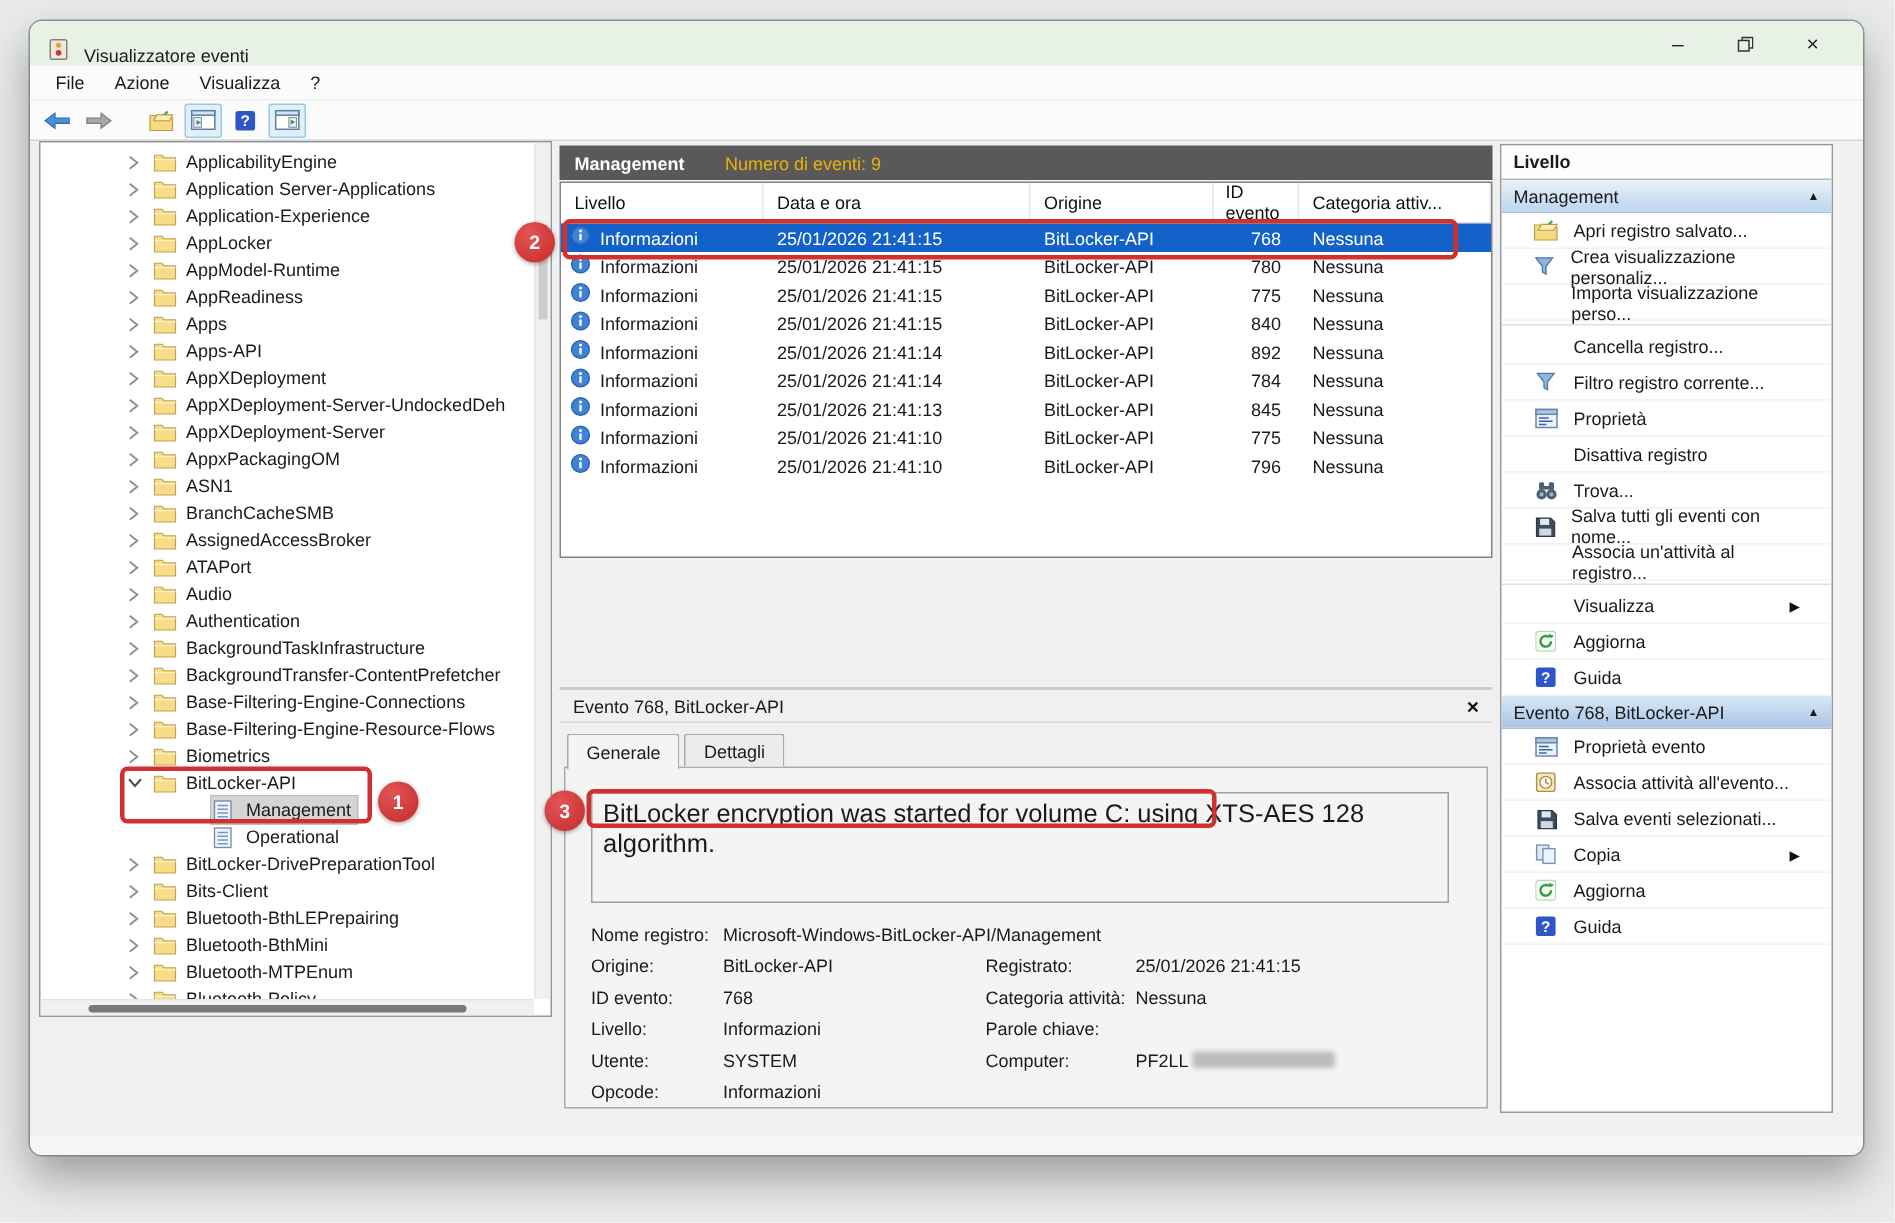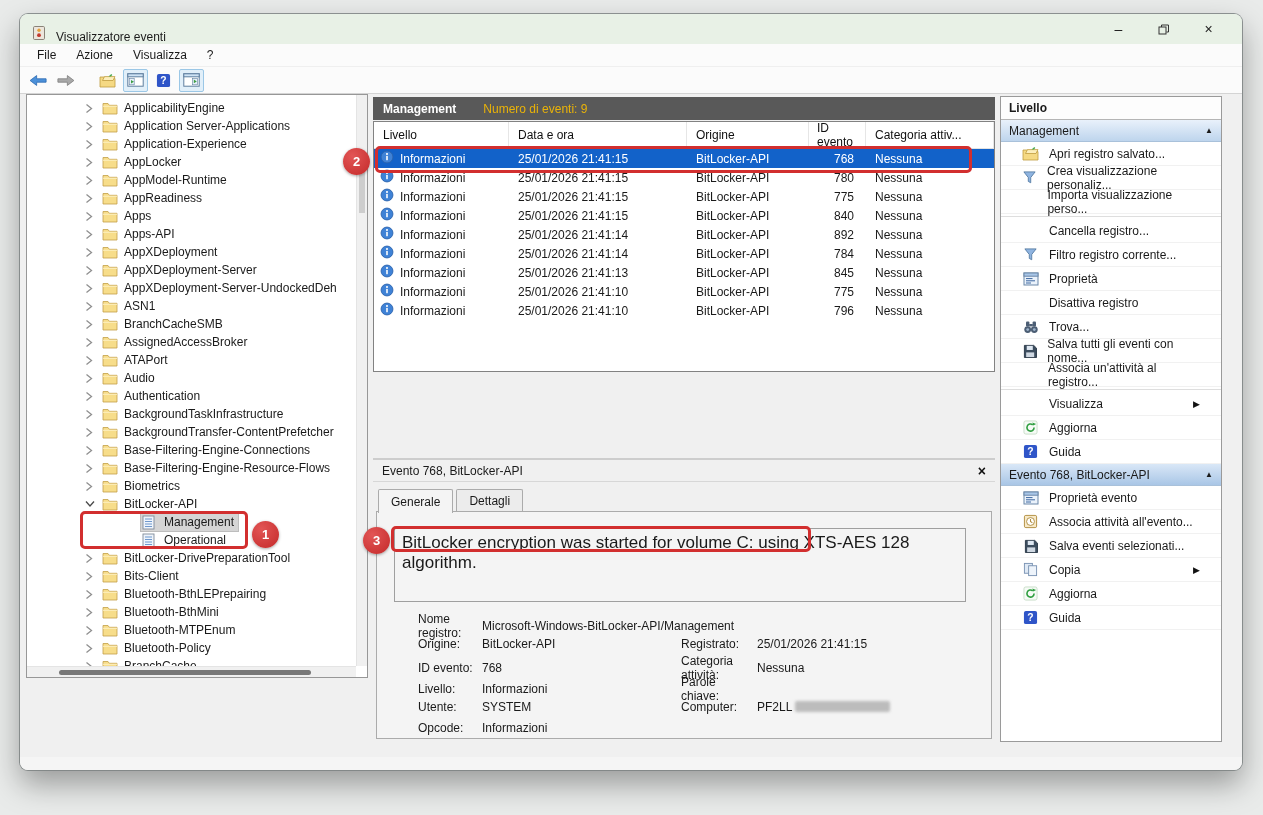--- a/index.html
+++ b/index.html
@@ -74,21 +74,21 @@
   .pv-close { margin-left:auto; font-weight:bold; font-size:14px; color:#111; }
   .pv-tabs { position:absolute; left:5px; top:31px; height:23px; display:flex; gap:3px; z-index:2; }
   .pv-tab { padding:0 12px; display:flex; align-items:center; border:1px solid #ababab; border-bottom:none;
             background:#ececec; border-radius:2px 2px 0 0; height:22px; }
   .pv-tab.active { background:#f4f4f4; height:24px; }
   .pv-body { position:absolute; left:3px; top:53px; right:3px; bottom:3px; border:1px solid #ababab; background:#f4f4f4; }
   .msg-box { position:absolute; left:17px; top:16px; width:572px; height:74px; border:1px solid #9f9f9f;
              background:#f4f4f4; padding:4px 7px; font-size:17px; }
   .fields { position:absolute; left:17px; top:100px; right:8px; }
   .frow { display:grid; grid-template-columns:88px 175px 100px auto; height:21px; align-items:center; }
-  .frow .flbl { color:#1a1a1a;margin-left:24px; }
+  .frow .flbl { color:#1a1a1a; }
   .frow .fval.span { grid-column:2 / 5; }
   .redact { display:inline-block; width:95px; height:11px; background:#bcbcbc; border-radius:2px;
             filter:blur(1.6px); vertical-align:-1px; margin-left:3px; }
 
   
   .actions { position:absolute; left:980px; top:82px; width:222px; height:646px; background:#fff;
              border:1px solid #9a9a9a; overflow:hidden; }
   .act-title { height:23px; display:flex; align-items:center; padding-left:8px; font-weight:bold;
                background:#fdfdfd; border-bottom:1px solid #b5b5b5; }
   .act-sec-h { height:22px; display:flex; align-items:center; padding:0 8px;
@@ -354,37 +354,53 @@
                 <path d="M1.5 1.5l5 4-5 4" fill="none" stroke="#8f8f8f" stroke-width="1.3"></path>
               </svg>
             </span>
             <span class="hlwrap">
               <span class="ticon">
                 <svg width="16" height="14" viewBox="0 0 16 14">
                   <path d="M1 2.5h5l1.3 1.8H15v8.7H1z" fill="#f7dd8a" stroke="#c3a049" stroke-width=".8"></path>
                   <path d="M1 4.8h14v1H1z" fill="#fdf0c0"></path>
                 </svg>
               </span>
+              <span class="tlabel">AppXDeployment-Server-UndockedDeh</span>
+            </span>
+          </div>
+          <div class="tree-item l0">
+            <span class="twisty">
+              <svg width="8" height="11" viewBox="0 0 8 11">
+                <path d="M1.5 1.5l5 4-5 4" fill="none" stroke="#8f8f8f" stroke-width="1.3"></path>
+              </svg>
+            </span>
+            <span class="hlwrap">
+              <span class="ticon">
+                <svg width="16" height="14" viewBox="0 0 16 14">
+                  <path d="M1 2.5h5l1.3 1.8H15v8.7H1z" fill="#f7dd8a" stroke="#c3a049" stroke-width=".8"></path>
+                  <path d="M1 4.8h14v1H1z" fill="#fdf0c0"></path>
+                </svg>
+              </span>
               <span class="tlabel">AppXDeployment-Server</span>
             </span>
           </div>
           <div class="tree-item l0">
             <span class="twisty">
               <svg width="8" height="11" viewBox="0 0 8 11">
                 <path d="M1.5 1.5l5 4-5 4" fill="none" stroke="#8f8f8f" stroke-width="1.3"></path>
               </svg>
             </span>
             <span class="hlwrap">
               <span class="ticon">
                 <svg width="16" height="14" viewBox="0 0 16 14">
                   <path d="M1 2.5h5l1.3 1.8H15v8.7H1z" fill="#f7dd8a" stroke="#c3a049" stroke-width=".8"></path>
                   <path d="M1 4.8h14v1H1z" fill="#fdf0c0"></path>
                 </svg>
               </span>
-              <span class="tlabel">AppXDeployment-Server-UndockedDeh</span>
+              <span class="tlabel">AppxPackagingOM</span>
             </span>
           </div>
           <div class="tree-item l0">
             <span class="twisty">
               <svg width="8" height="11" viewBox="0 0 8 11">
                 <path d="M1.5 1.5l5 4-5 4" fill="none" stroke="#8f8f8f" stroke-width="1.3"></path>
               </svg>
             </span>
             <span class="hlwrap">
               <span class="ticon">

